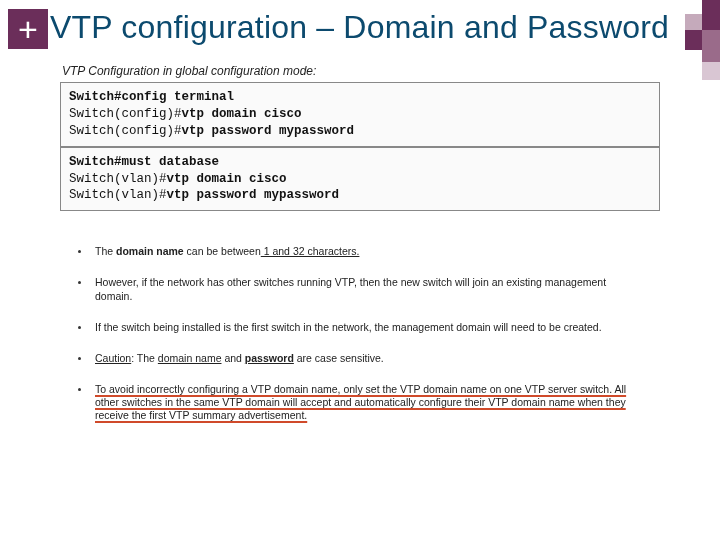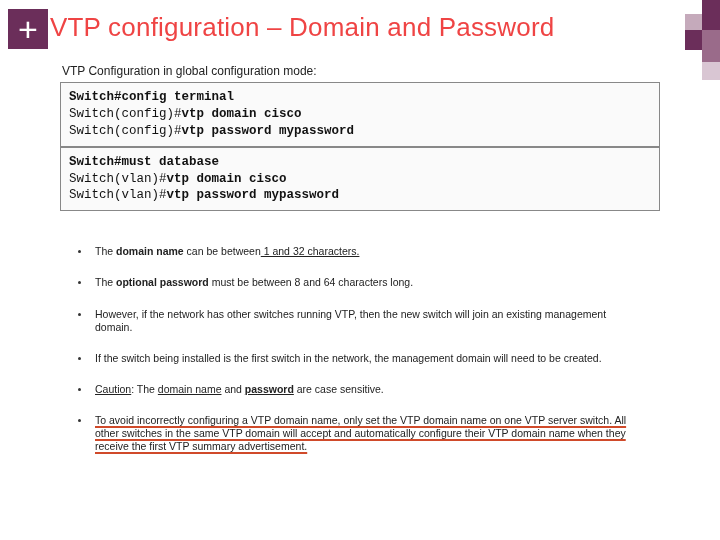--- a/index.html
+++ b/index.html
@@ -24,22 +24,22 @@
     color: #ffffff;
     font-size: 34px;
     font-weight: 300;
     display: flex;
     align-items: center;
     justify-content: center;
     margin-right: 2px;
     margin-top: 4px;
   }
   .title {
-    font-size: 26px;
-    color: #ef4444;
+    font-size: 32px;
+    color: #0c4a6e;
     font-weight: 400;
     letter-spacing: 0.2px;
   }
   .corner {
     position: absolute;
     top: 0;
     right: 0;
     width: 90px;
     height: 80px;
   }
@@ -49,20 +49,21 @@
   .corner .d { position: absolute; top: 30px; right: 18px; width: 17px; height: 20px; background: #6b2e5a; }
   .corner .e { position: absolute; top: 14px; right: 18px; width: 17px; height: 16px; background: #c5aabb; }
 
   .slide-body {
     padding: 4px 60px 0 60px;
   }
   .section-label {
     font-size: 12px;
     color: #222;
     margin: 6px 0 4px 2px;
+    font-style: italic;
   }
   .cmd-box {
     border: 1px solid #888;
     background: #fafafa;
     padding: 6px 8px;
     font-family: "Courier New", monospace;
     font-size: 12.5px;
     line-height: 1.35;
     color: #111;
     white-space: pre;
@@ -126,26 +127,20 @@
 
   <div class="bullets">
 
     <div class="bullet">
       <span class="dot"></span>
       <span>
         <span>The </span><span class="b">domain name</span><span> can be between</span><span class="u"> 1 and 32 characters.</span>
       </span>
     </div>
 
-    <div class="bullet">
-      <span class="dot"></span>
-      <span>
-        <span>The </span><span class="b">optional password</span><span> must be between 8 and 64 characters long.</span>
-      </span>
-    </div>
 
     <div class="bullet">
       <span class="dot"></span>
       <span>However, if the network has other switches running VTP, then the new switch will join an existing management domain.</span>
     </div>
 
     <div class="bullet">
       <span class="dot"></span>
       <span>If the switch being installed is the first switch in the network, the management domain will need to be created.</span>
     </div>

